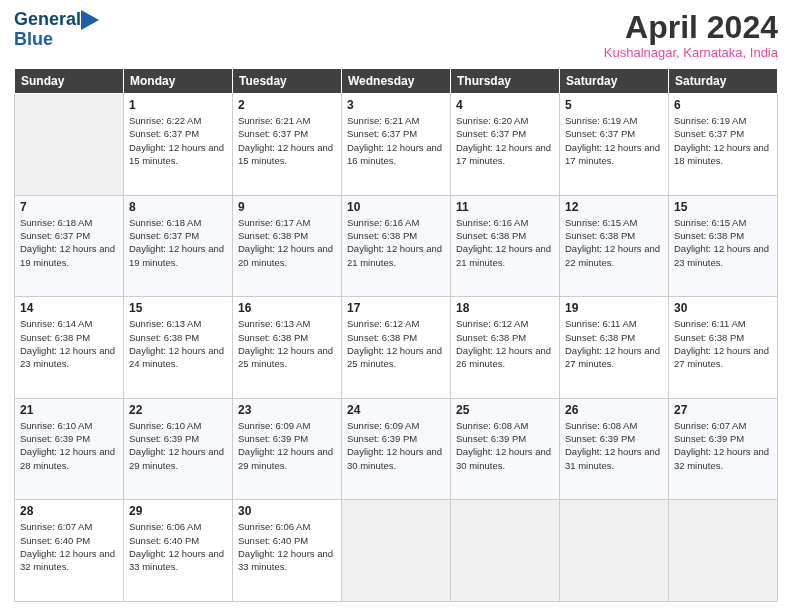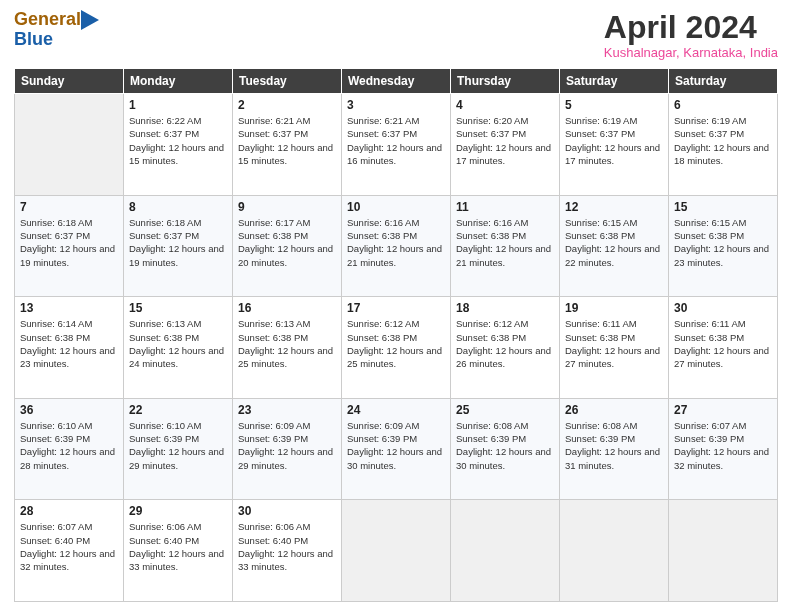--- a/index.html
+++ b/index.html
@@ -23,21 +23,21 @@
       justify-content: space-between;
       align-items: flex-start;
       margin-bottom: 8px;
     }
     .logo {
       display: flex;
       flex-direction: column;
       align-items: flex-start;
     }
     .title-block {
-      text-align: left;
+      text-align: right;
     }
     .month-title {
       font-size: 32px;
       font-weight: bold;
       color: #333;
       line-height: 1.1;
     }
     .location {
       font-size: 13px;
       color: #ec4899;
@@ -84,21 +84,21 @@
     }
   </style>
 </head>
 <body>
 
 <div class="page">
   <div class="header">
     <div class="logo">
         <div style="display: flex; flex-direction: column; line-height: 1.1;">
           <div style="display: flex; align-items: center;">
-            <span style="font-size: 18px; font-weight: bold; color: #a16207;">General</span>
+            <span style="font-size: 18px; font-weight: bold; color: #0c4a6e;">General</span>
             <svg width="18" height="20" viewBox="0 0 18 20">
               <polygon points="0,0 18,10 0,20" fill="#1a5fa8"></polygon>
             </svg>
           </div>
           <div><span style="font-size: 18px; font-weight: bold; color: rgb(26, 95, 168);">Blue</span></div>
         </div>
       </div>
     <div class="title-block">
       <div class="month-title">April 2024</div>
       <div class="location">Kushalnagar, Karnataka, India</div>
@@ -170,21 +170,21 @@
             <span class="day-num">12</span>
             <div class="day-info">Sunrise: 6:15 AM<br>Sunset: 6:38 PM<br>Daylight: 12 hours and 22 minutes.</div>
           </td>
           <td>
             <span class="day-num">15</span>
             <div class="day-info">Sunrise: 6:15 AM<br>Sunset: 6:38 PM<br>Daylight: 12 hours and 23 minutes.</div>
           </td>
         </tr>
         <tr>
           <td>
-            <span class="day-num">13</span>
+            <span class="day-num">14</span>
             <div class="day-info">Sunrise: 6:14 AM<br>Sunset: 6:38 PM<br>Daylight: 12 hours and 23 minutes.</div>
           </td>
           <td>
             <span class="day-num">15</span>
             <div class="day-info">Sunrise: 6:13 AM<br>Sunset: 6:38 PM<br>Daylight: 12 hours and 24 minutes.</div>
           </td>
           <td>
             <span class="day-num">16</span>
             <div class="day-info">Sunrise: 6:13 AM<br>Sunset: 6:38 PM<br>Daylight: 12 hours and 25 minutes.</div>
           </td>
@@ -200,21 +200,21 @@
             <span class="day-num">19</span>
             <div class="day-info">Sunrise: 6:11 AM<br>Sunset: 6:38 PM<br>Daylight: 12 hours and 27 minutes.</div>
           </td>
           <td>
             <span class="day-num">30</span>
             <div class="day-info">Sunrise: 6:11 AM<br>Sunset: 6:38 PM<br>Daylight: 12 hours and 27 minutes.</div>
           </td>
         </tr>
         <tr>
           <td>
-            <span class="day-num">36</span>
+            <span class="day-num">21</span>
             <div class="day-info">Sunrise: 6:10 AM<br>Sunset: 6:39 PM<br>Daylight: 12 hours and 28 minutes.</div>
           </td>
           <td>
             <span class="day-num">22</span>
             <div class="day-info">Sunrise: 6:10 AM<br>Sunset: 6:39 PM<br>Daylight: 12 hours and 29 minutes.</div>
           </td>
           <td>
             <span class="day-num">23</span>
             <div class="day-info">Sunrise: 6:09 AM<br>Sunset: 6:39 PM<br>Daylight: 12 hours and 29 minutes.</div>
           </td>

